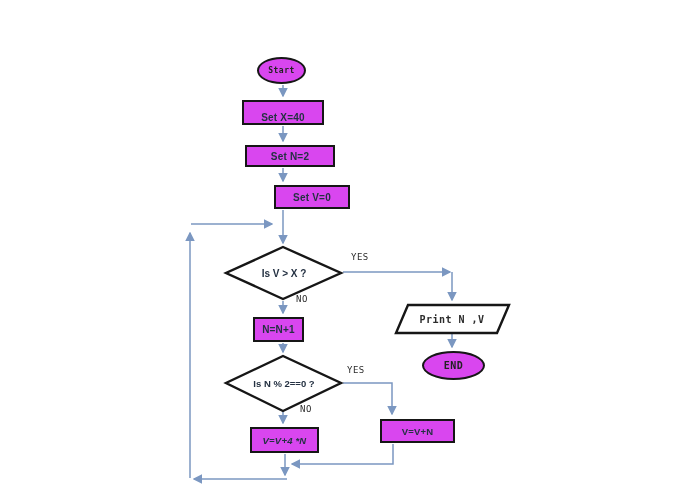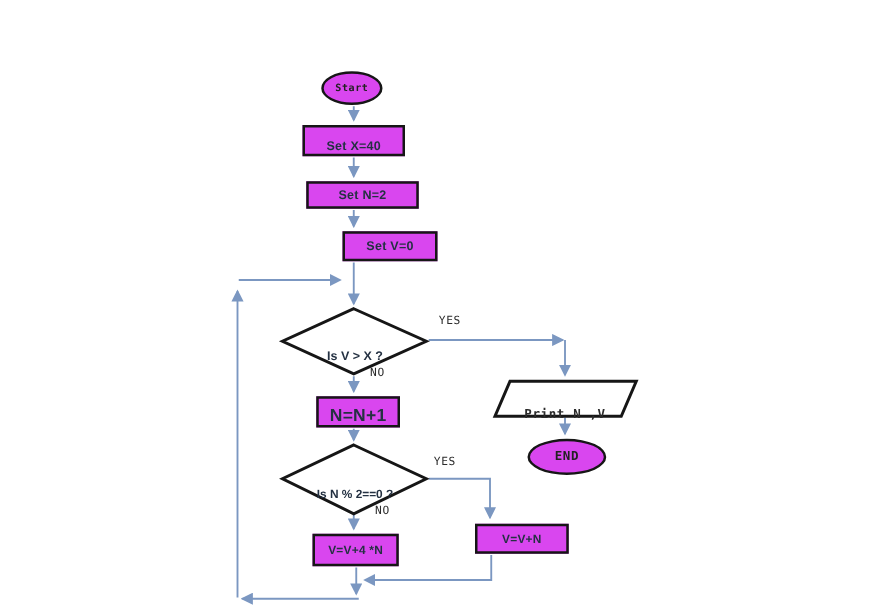--- a/index.html
+++ b/index.html
@@ -26,21 +26,21 @@
     position:absolute;display:flex;align-items:center;justify-content:center;
     background:#d946ef;border:2.4px solid var(--shape-border);
     color:var(--box-text);font-weight:bold;text-align:center;
   }
   .rect{font-size:10px;letter-spacing:0.2px;}
   .oval{border-radius:50%;font-family:"DejaVu Sans Mono","Liberation Mono",monospace;
         color:#222;letter-spacing:0.5px;}
   .floating{
     position:absolute;display:flex;align-items:center;justify-content:center;
     background:transparent;border:none;color:var(--box-text);
-    font-weight:bold;text-align:center;margin-top:12px;
+    font-weight:bold;text-align:center;
   }
   .mono{font-family:"DejaVu Sans Mono","Liberation Mono",monospace;color:#2b2b2b;}
   .branch-label{
     position:absolute;font-family:"DejaVu Sans Mono","Liberation Mono",monospace;
     font-weight:normal;font-size:9px;color:var(--label-text);letter-spacing:0.5px;
   }
 </style>
 </head>
 <body>
 
@@ -86,24 +86,24 @@
 
 <div class="node rect" style="left:242px;top:100px;width:82px;height:25px;align-items:flex-end;">
   <span>Set X=40</span>
 </div>
 <div class="node rect" style="left:245px;top:145px;width:90px;height:22px;">
   <span>Set N=2</span>
 </div>
 <div class="node rect" style="left:246px;top:185px;width:76px;height:24px;margin-left:28px;">
   <span>Set V=0</span>
 </div>
-<div class="node rect" style="left:253px;top:317px;width:67px;height:25px;font-size:14px;align-items:flex-end;">
+<div class="node rect" style="left:253px;top:317px;width:51px;height:25px;font-size:10px;">
   <span>N=N+1</span>
 </div>
-<div class="node rect" style="left:250px;top:427px;width:69px;height:26px;font-size:9.5px;">
+<div class="node rect" style="left:250px;top:427px;width:69px;height:26px;font-size:9.5px;font-style:italic;">
   <span>V=V+4 *N</span>
 </div>
 <div class="node rect" style="left:380px;top:419px;width:75px;height:24px;font-size:9.5px;">
   <span>V=V+N</span>
 </div>
 
 <div class="floating" style="left:238px;top:263px;width:92px;height:20px;font-size:10px;">Is V &gt; X ?</div>
 <div class="floating" style="left:232px;top:373px;width:104px;height:20px;font-size:9.5px;">Is N % 2==0 ?</div>
 <div class="floating mono" style="left:400px;top:309px;width:104px;height:20px;font-size:10px;letter-spacing:0.5px;">Print N ,V</div>
 

